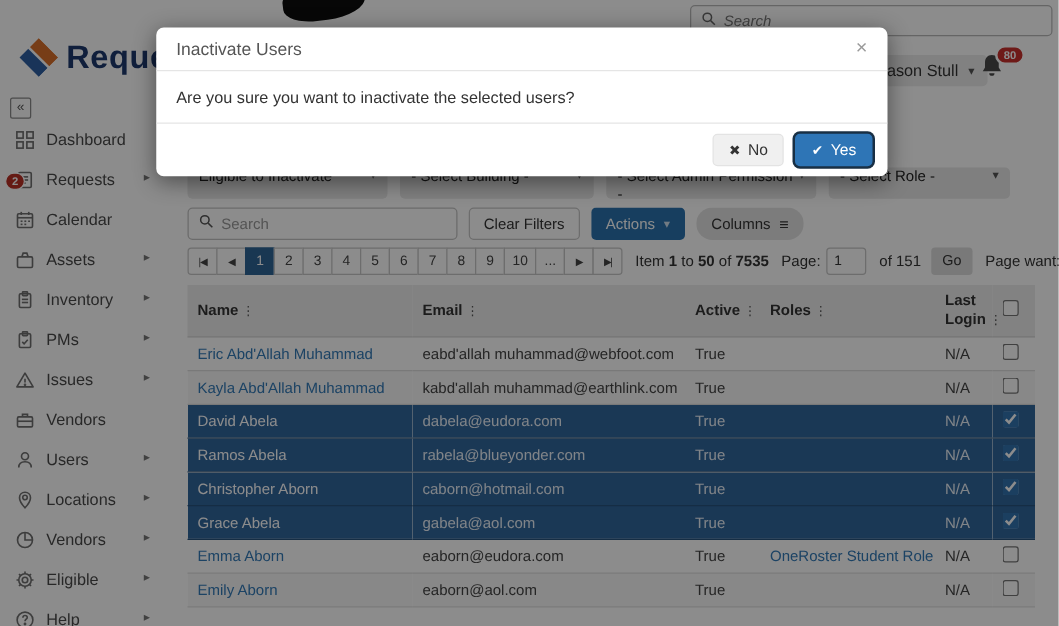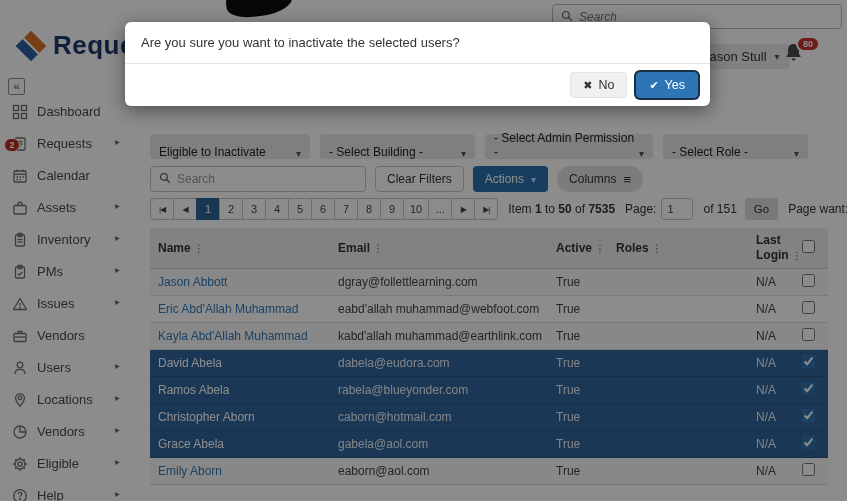--- a/index.html
+++ b/index.html
@@ -40,21 +40,21 @@
               color:#4a4a4a; font-size:13px; cursor:pointer; }
   .nicon { width:16px; height:16px; margin-right:9px; color:#6f6f6f; flex:none; }
   .nicon svg { display:block; }
   .nlabel { flex:1; white-space:nowrap; }
   .ncaret { font-size:10px; color:#777; }
   .nav-badge { position:absolute; left:4px; top:2px; background:#b93025; color:#fff; font-size:9px;
                font-weight:bold; border-radius:8px; padding:1px 4.5px; border:1px solid #fff; }
 
   
   .filters { position:absolute; left:150px; top:134px; display:flex; gap:10px; }
-  .fselect { height:25px; background:#e7e7e7; border-radius:4px; display:flex; align-items:flex-end;
+  .fselect { height:25px; background:#e7e7e7; border-radius:4px; display:flex; align-items:flex-start;
              justify-content:space-between; padding:0 9px; font-size:12px; color:#222; cursor:pointer; }
   .toolbar { position:absolute; left:150px; top:166px; display:flex; gap:9px; align-items:center; }
   .tb-search { width:216px; height:26px; border:1px solid #c3c3c3; border-radius:4px; background:#fff;
                display:flex; align-items:center; padding:0 8px; gap:6px; }
   .tb-search input { border:none; outline:none; flex:1; font-size:12px; color:#444; background:transparent;
                      font-family:"Liberation Sans",sans-serif;}
   .tb-search input::placeholder { color:#999; }
   .btn { height:26px; border-radius:4px; font-size:12px; display:inline-flex; align-items:center;
          gap:7px; padding:0 11px; cursor:pointer; border:1px solid transparent; }
   .btn-light { background:#fff; border-color:#c6c6c6; color:#333; }
@@ -395,28 +395,20 @@
       <tr>
         <th class="col-name"><span>Name</span><span class="sortdots">⋮</span></th>
         <th class="col-email"><span>Email</span><span class="sortdots">⋮</span></th>
         <th class="col-active"><span>Active</span><span class="sortdots">⋮</span></th>
         <th class="col-roles"><span>Roles</span><span class="sortdots">⋮</span></th>
         <th class="col-last"><span>Last Login</span><span class="sortdots">⋮</span></th>
         <th class="col-cb"><input type="checkbox" class="cb" style=""></th>
       </tr>
     </thead>
     <tbody>
-      <tr class="odd">
-        <td><a href="#" class="cell-link">Jason Abbott</a></td>
-        <td>dgray@follettlearning.com</td>
-        <td>True</td>
-        <td></td>
-        <td>N/A</td>
-        <td><input type="checkbox" class="cb" style=""></td>
-      </tr>
       <tr>
         <td><a href="#" class="cell-link">Eric Abd'Allah Muhammad</a></td>
         <td>eabd'allah muhammad@webfoot.com</td>
         <td>True</td>
         <td></td>
         <td>N/A</td>
         <td><input type="checkbox" class="cb" style=""></td>
       </tr>
       <tr class="odd">
         <td><a href="#" class="cell-link">Kayla Abd'Allah Muhammad</a></td>
@@ -451,34 +443,46 @@
         <td><input type="checkbox" class="cb" checked="checked" style=""></td>
       </tr>
       <tr class="row-selected">
         <td><a href="#" class="cell-link">Grace Abela</a></td>
         <td>gabela@aol.com</td>
         <td>True</td>
         <td></td>
         <td>N/A</td>
         <td><input type="checkbox" class="cb" checked="checked" style=""></td>
       </tr>
+      <tr>
+        <td><a href="#" class="cell-link">Emma Aborn</a></td>
+        <td>eaborn@eudora.com</td>
+        <td>True</td>
+        <td><a href="#" class="cell-link">OneRoster Student Role</a></td>
+        <td>N/A</td>
+        <td><input type="checkbox" class="cb" style=""></td>
+      </tr>
       <tr class="odd">
         <td><a href="#" class="cell-link">Emily Aborn</a></td>
         <td>eaborn@aol.com</td>
         <td>True</td>
         <td></td>
         <td>N/A</td>
         <td><input type="checkbox" class="cb" style=""></td>
       </tr>
     </tbody>
   </table>
 
   <div class="dim-overlay"></div>
 
   <div class="modal">
+    <div class="modal-header">
+      <span class="modal-title">Inactivate Users</span>
+      <span class="modal-close">×</span>
+    </div>
     <div class="modal-body">Are you sure you want to inactivate the selected users?</div>
     <div class="modal-footer">
       <button class="mbtn mbtn-no">
         <span class="ic">✖</span>
         <span>No</span>
       </button>
       <button class="mbtn mbtn-yes">
         <span class="ic">✔</span>
         <span>Yes</span>
       </button>

